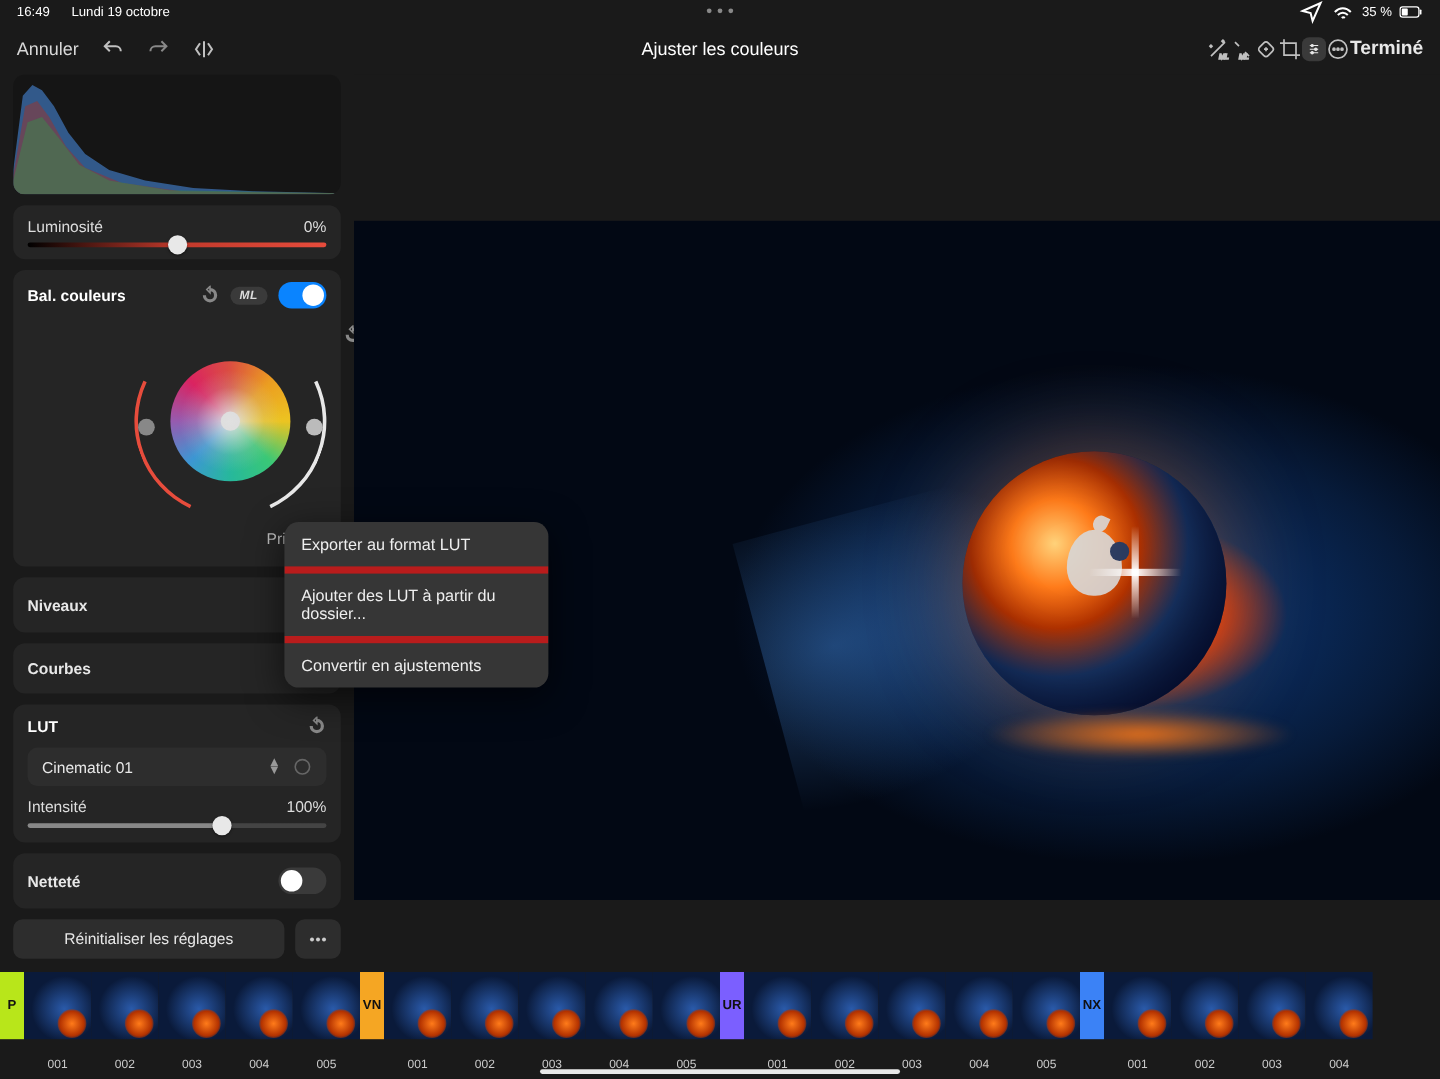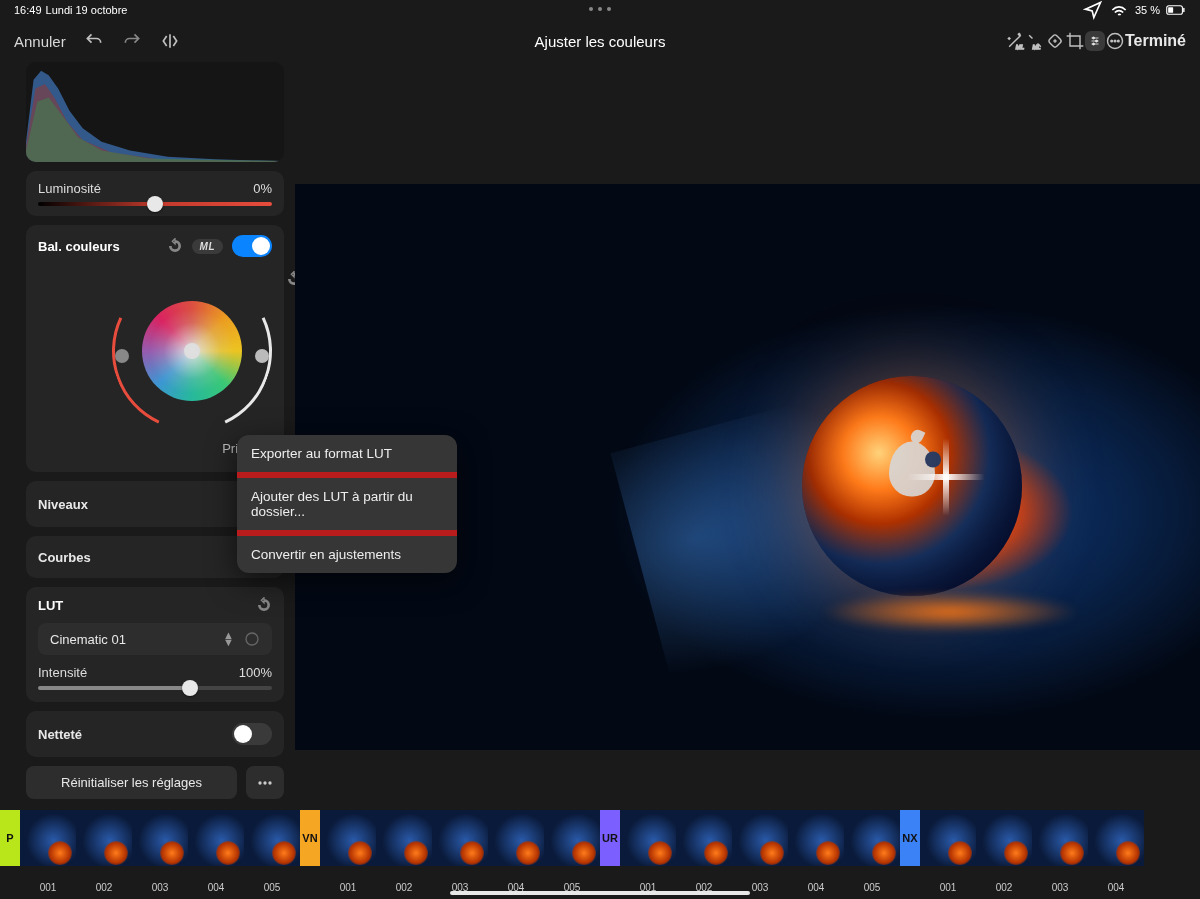--- a/index.html
+++ b/index.html
@@ -1,33 +1,33 @@
 <!DOCTYPE html>
 <html><head>
 <meta charset="utf-8">
 <style>
   * { box-sizing: border-box; margin: 0; padding: 0; font-family: -apple-system, BlinkMacSystemFont, "Segoe UI", Helvetica, Arial, sans-serif; -webkit-font-smoothing: antialiased; }
   body { width: 1200px; height: 899px; background: #1a1a1a; color: #e8e8e8; overflow: hidden; position: relative; }
   .status-bar { height: 20px; display:flex; align-items:center; justify-content:space-between; padding: 0 14px; font-size: 11px; color:#fff; }
-  .status-left { display:flex; gap:4px; }
+  .status-left { display:flex; gap:18px; }
   .status-center { position:absolute; left:50%; top:7px; transform:translateX(-50%); display:flex; gap:5px;}
   .status-dot { width:4px; height:4px; border-radius:50%; background:#888;}
   .status-right { display:flex; gap:6px; align-items:center;}
 
   .toolbar { height:42px; display:flex; align-items:center; justify-content:space-between; padding:0 14px;}
   .tb-left { display:flex; align-items:center; gap:18px;}
   .tb-left .link { color:#d8d8d8; font-size:15px;}
   .ico { width:20px; height:20px; display:inline-flex; align-items:center; justify-content:center; color:#c0c0c0;}
   .ico svg { width:100%; height:100%; }
   .tb-center { position:absolute; left:50%; transform:translateX(-50%); font-size:15px; color:#fff; font-weight:500;}
   .tb-right { display:flex; align-items:center; }
   .tb-right .adj-btn.active { background:#3a3a3a; border-radius:6px; padding:4px;}
 
   .main { position:absolute; top:62px; bottom:89px; left:0; right:0; display:flex;}
-  .sidebar { width:295px; padding:0 11px 11px 26px; display:flex; flex-direction:column; gap:9px; overflow:hidden;}
+  .sidebar { width:295px; padding:0 11px 11px 11px; display:flex; flex-direction:column; gap:9px; overflow:hidden;}
   .panel { background:#252525; border-radius:10px; padding:10px 12px; }
   .histogram { height:113px; background:#151515; border-radius:10px; position:relative; overflow:hidden; padding:0;}
   .hist-svg { width:100%; height:100%; display:block;}
   .slider-row { display:flex; align-items:center; justify-content:space-between; font-size:13px; color:#ddd; margin-bottom:6px;}
   .slider-track { position:relative; height:4px; border-radius:2px; }
   .slider-knob { position:absolute; top:50%; width:16px; height:16px; background:#e8e8e8; border-radius:50%; transform:translate(-50%,-50%); box-shadow:0 1px 2px rgba(0,0,0,.5);}
   .track-lum { background:linear-gradient(90deg,#000 0%,#c0392b 50%,#e74c3c 100%);}
   .track-simple { background:#444;}
 
   .panel-header { display:flex; align-items:center; justify-content:space-between; font-size:13px; font-weight:600; color:#fff;}

